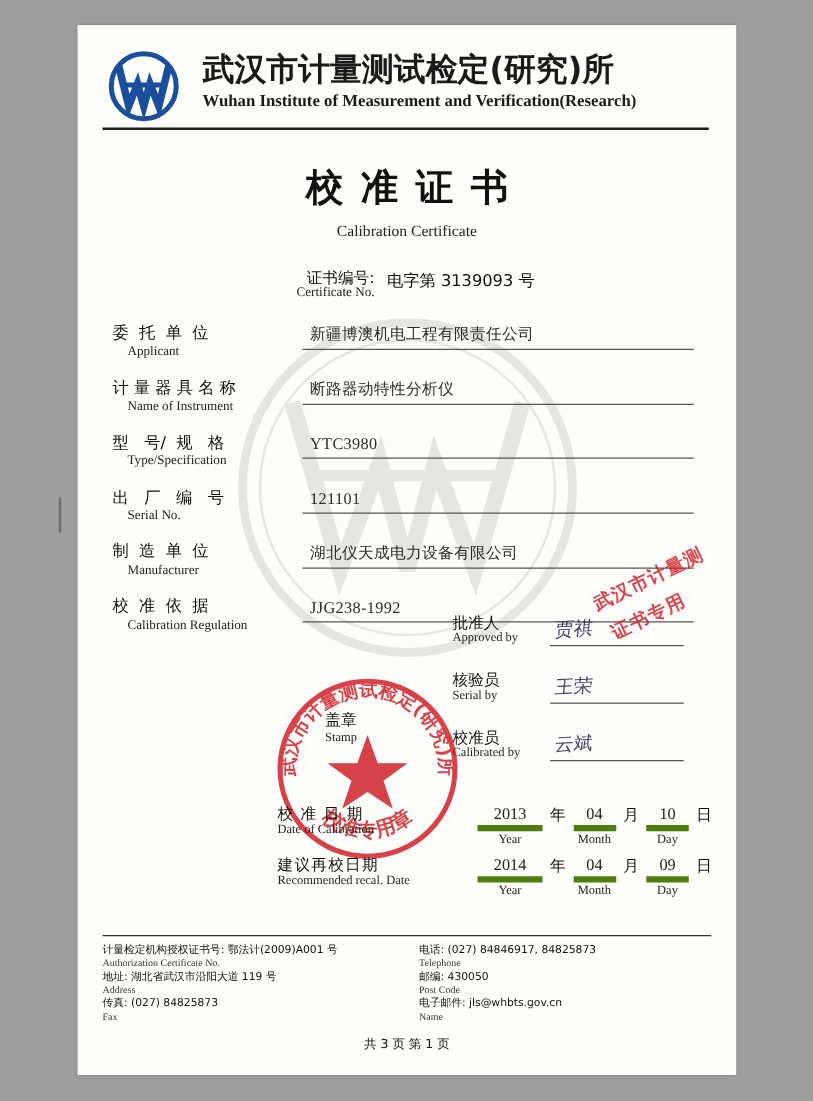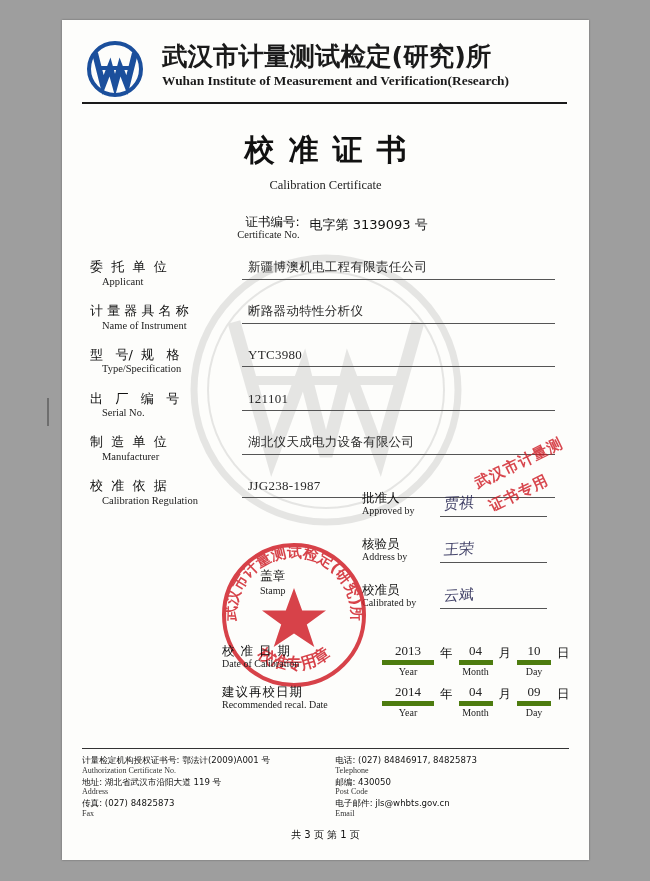--- a/index.html
+++ b/index.html
@@ -478,40 +478,40 @@
         <div class="field-value">湖北仪天成电力设备有限公司</div>
       </div>
     </div>
 
     <div class="field-row">
       <div class="field-label">
         <div class="label-cn">校  准  依  据</div>
         <div class="label-en">Calibration Regulation</div>
       </div>
       <div class="field-value-wrap">
-        <div class="field-value serif">JJG238-1987</div>
+        <div class="field-value serif">JJG238-1992</div>
       </div>
     </div>
 
   </div>
 
   <div class="sign-block">
     <div class="sign-row">
       <div class="sign-label">
         <div class="sign-cn">批准人</div>
         <div class="sign-en">Approved by</div>
       </div>
       <div class="sign-value">
         <div class="handwrite">贾祺</div>
       </div>
     </div>
     <div class="sign-row">
       <div class="sign-label">
         <div class="sign-cn">核验员</div>
-        <div class="sign-en">Address by</div>
+        <div class="sign-en">Serial by</div>
       </div>
       <div class="sign-value">
         <div class="handwrite">王荣</div>
       </div>
     </div>
     <div class="sign-row">
       <div class="sign-label">
         <div class="sign-cn">校准员</div>
         <div class="sign-en">Calibrated by</div>
       </div>
@@ -622,21 +622,21 @@
         <div class="f-line-en">Address</div>
         <div class="f-line-cn">传真:  (027) 84825873</div>
         <div class="f-line-en">Fax</div>
       </div>
       <div class="footer-col">
         <div class="f-line-cn">电话:  (027) 84846917,  84825873</div>
         <div class="f-line-en">Telephone</div>
         <div class="f-line-cn">邮编:  430050</div>
         <div class="f-line-en">Post Code</div>
         <div class="f-line-cn">电子邮件:  jls@whbts.gov.cn</div>
-        <div class="f-line-en">Email</div>
+        <div class="f-line-en">Name</div>
       </div>
     </div>
     <div class="page-no">共 3 页 第 1 页</div>
   </div>
 
 </div>
 
 <div class="margin-tick"></div>
 
 </body></html>

